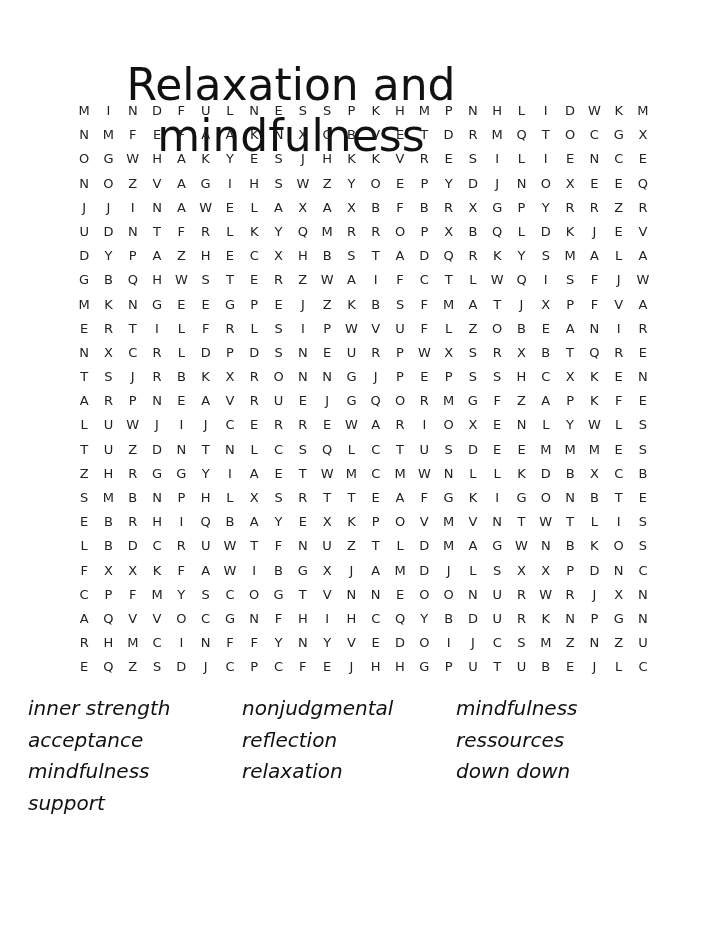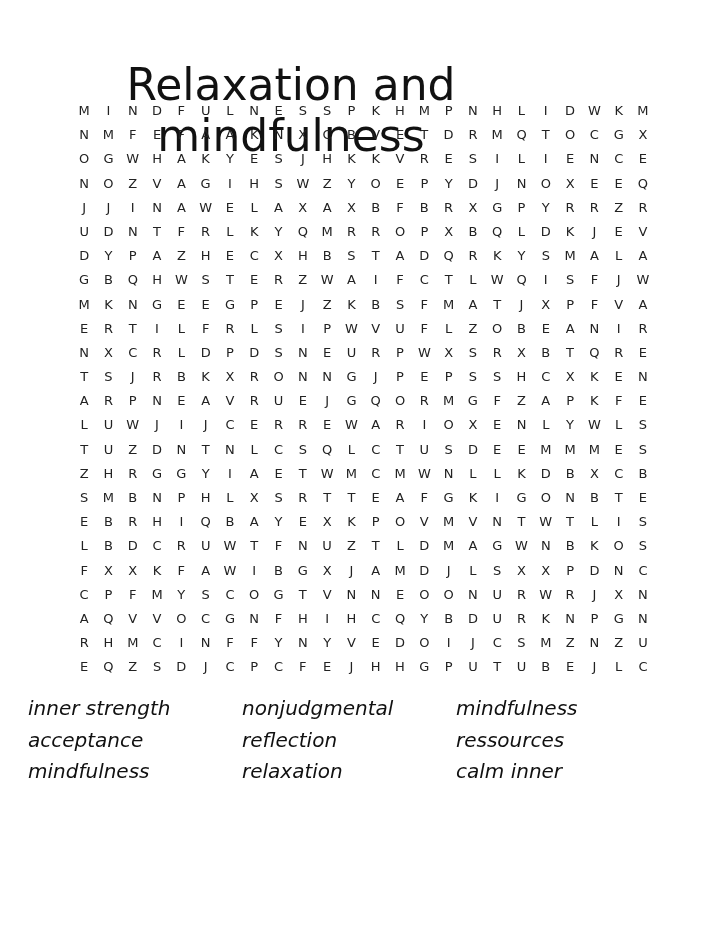--- a/index.html
+++ b/index.html
@@ -596,14 +596,15 @@
 
 <div class="words" id="words">
     <div class="word">inner strength</div>
     <div class="word">nonjudgmental</div>
     <div class="word">mindfulness</div>
     <div class="word">acceptance</div>
     <div class="word">reflection</div>
     <div class="word">ressources</div>
     <div class="word">mindfulness</div>
     <div class="word">relaxation</div>
-    <div class="word">calm inner</div>
+    <div class="word">down down</div>
+    <div class="word">support</div>
   </div>
 
 </body></html>

